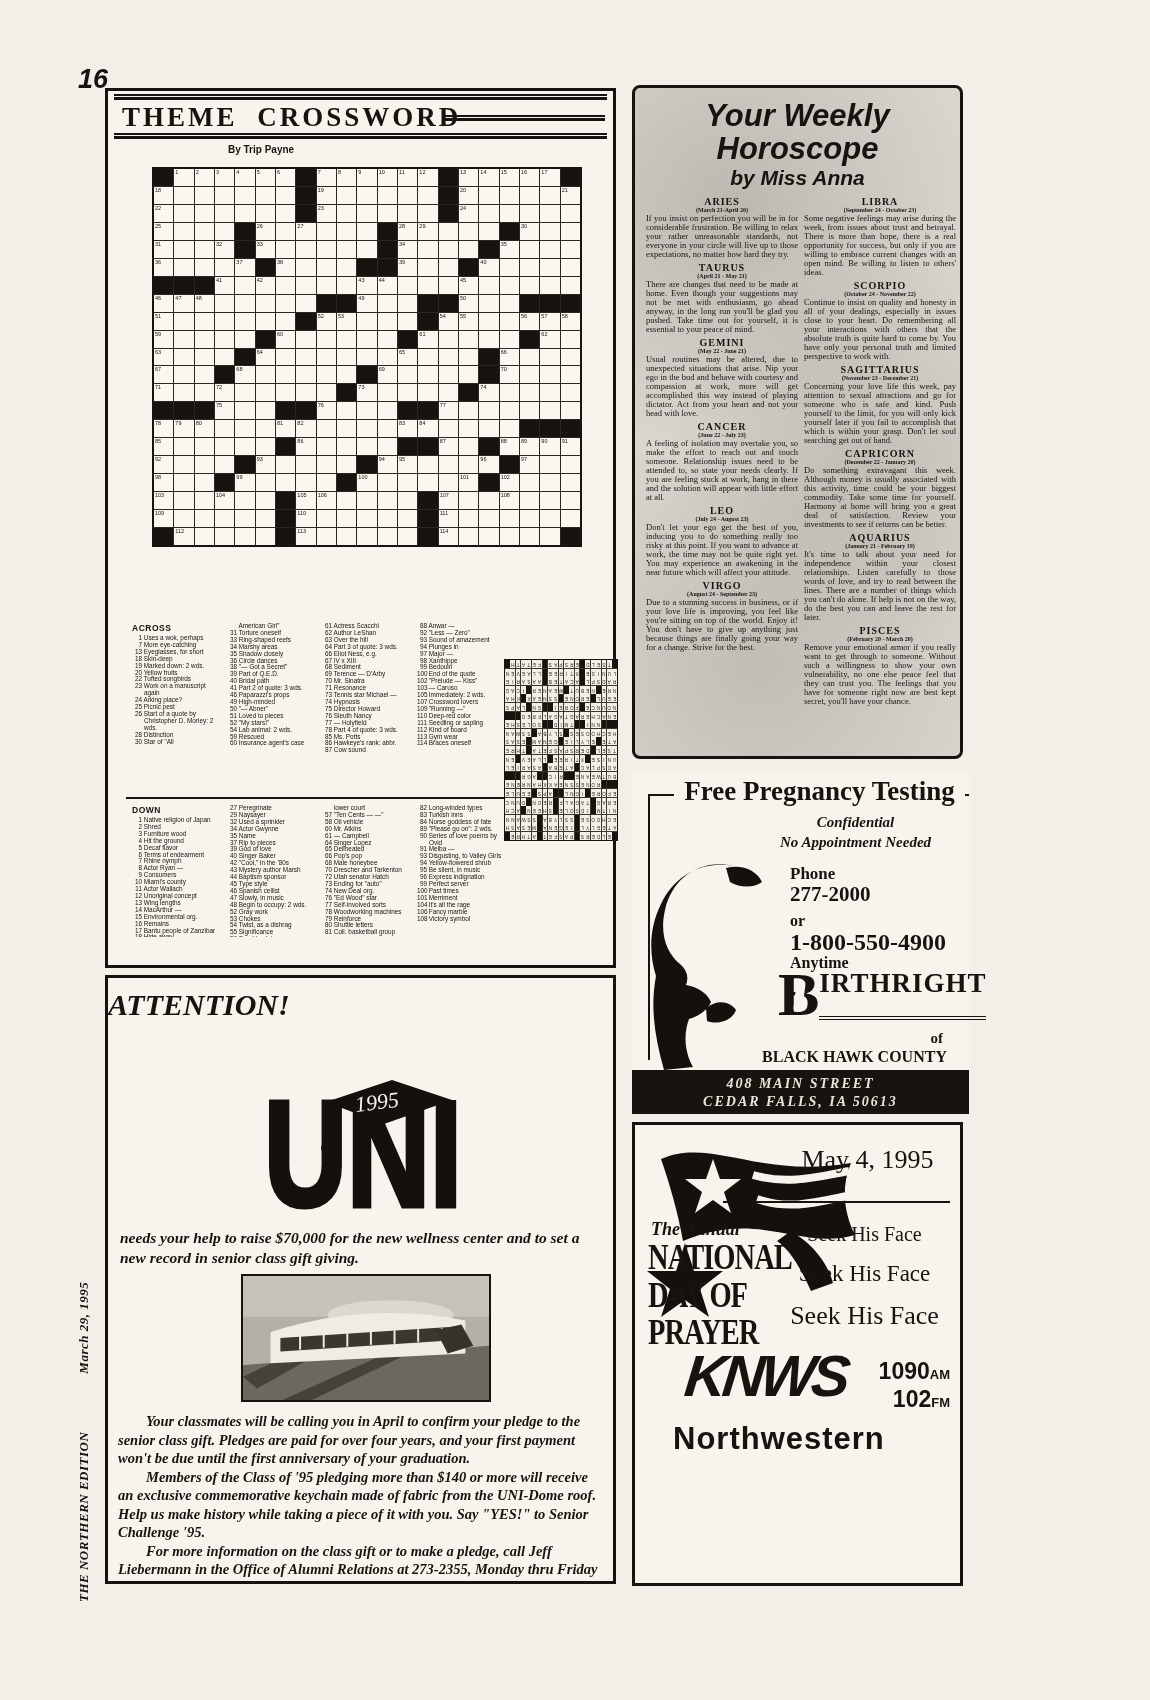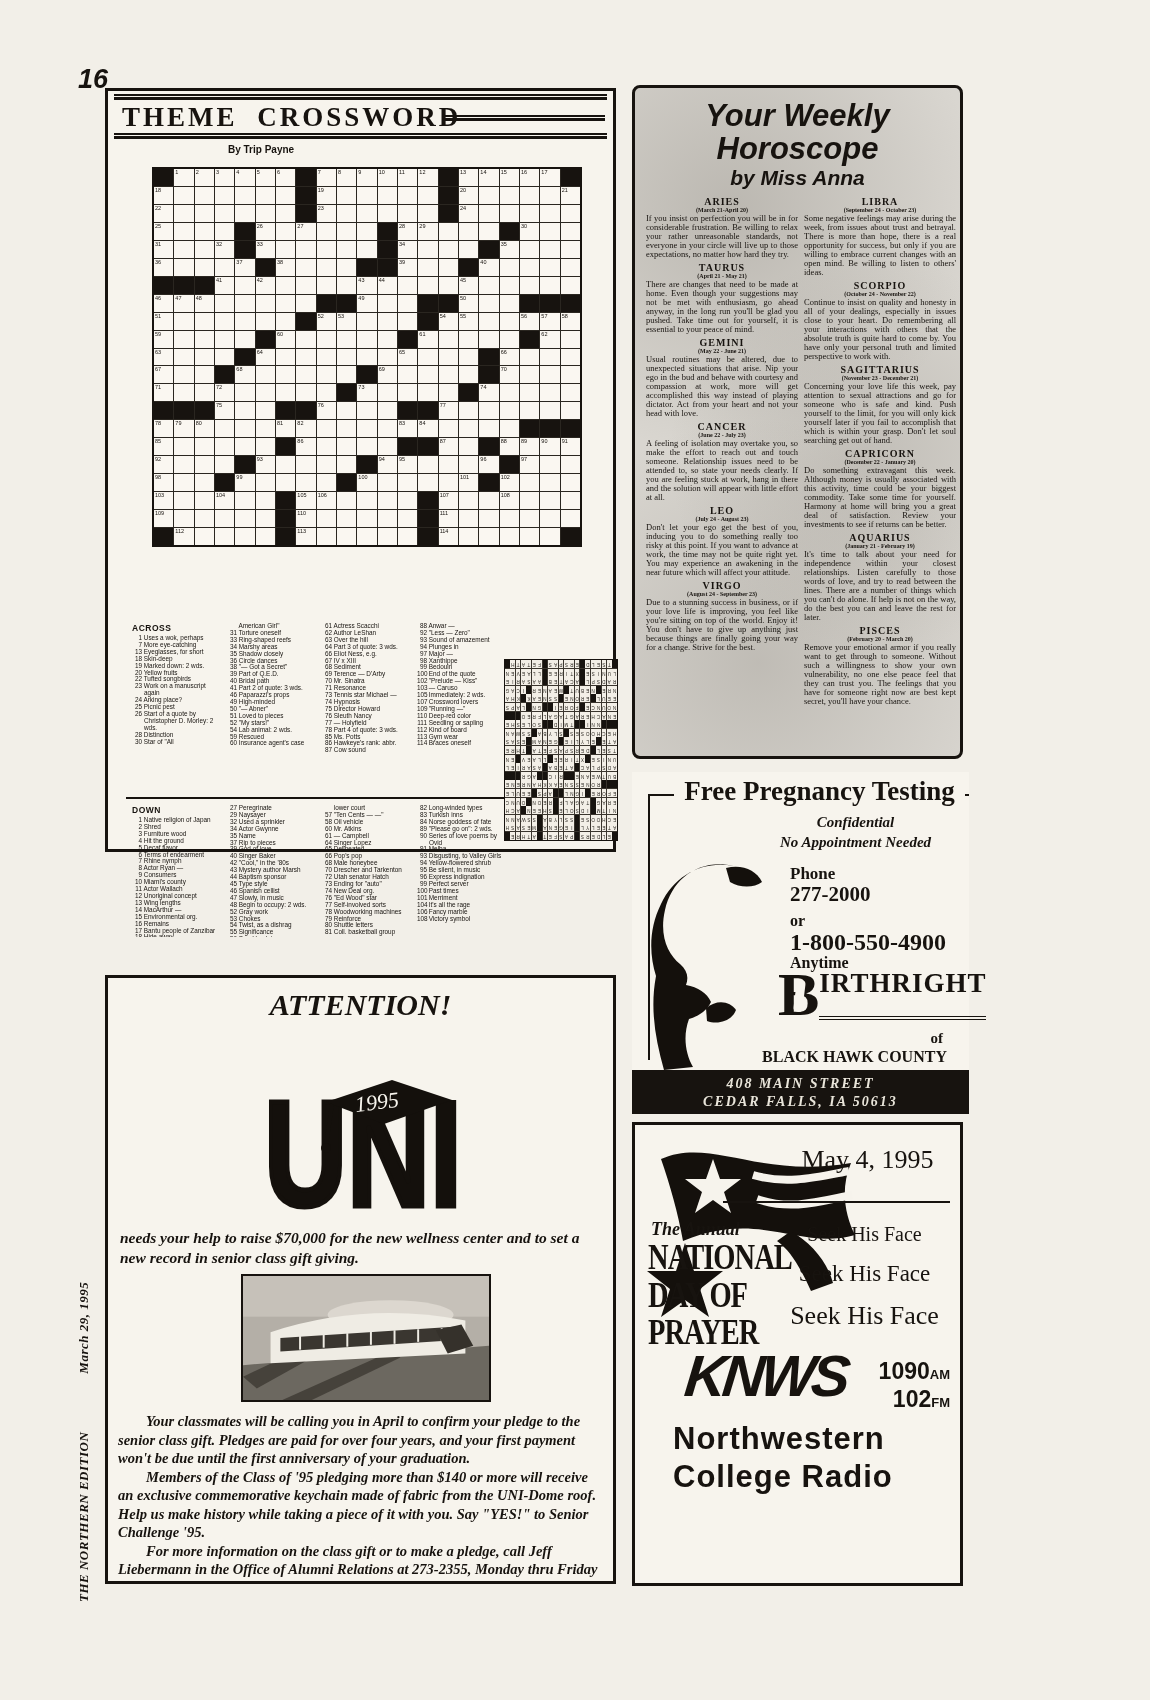--- a/index.html
+++ b/index.html
@@ -9,21 +9,21 @@
   .abs{position:absolute;}
   .box{position:absolute;background:#f7f4ed;border:3px solid #17130f;}
 
   
   .pageno{left:78px;top:64px;font:italic 900 27px "Liberation Sans",sans-serif;}
   .vert{left:76px;top:1602px;width:345px;transform:rotate(-90deg);transform-origin:0 0;
         font:italic bold 13px "Liberation Serif",serif;letter-spacing:.5px;white-space:nowrap;}
   .vspace{display:inline-block;width:58px;}
 
   
-  .cw{left:105px;top:88px;width:511px;height:764px;}
+  .cw{left:105px;top:88px;width:511px;height:880px;}
   .mrule{position:absolute;height:6px;border-top:2px solid #17130f;border-bottom:2px solid #17130f;}
   .mrule:after{content:"";position:absolute;left:0;right:0;top:1px;border-top:1px solid #17130f;}
   .cw-title{position:absolute;left:14px;top:11px;font:bold 27px "Liberation Serif",serif;
             letter-spacing:3px;word-spacing:10px;}
   .cw-byline{position:absolute;left:112px;top:53px;font:bold 10px "Liberation Sans",sans-serif;margin-left:8px;}
   .grid{position:absolute;left:44px;top:76px;width:430px;height:380px;display:grid;
         grid-template-columns:repeat(21,1fr);grid-template-rows:repeat(21,1fr);
         background:#2a2620;gap:1px;border:2px solid #17130f;}
   .cell{background:#faf7f1;position:relative;}
   .cell.blk{background:#17130f;}
@@ -97,21 +97,21 @@
   .klogo{position:absolute;left:50px;top:222px;font:italic 900 58px/58px "Liberation Sans",sans-serif;
          letter-spacing:-4px;transform:skewX(-6deg);}
   .freqs{position:absolute;right:10px;top:234px;text-align:right;
          font:900 23px/24px "Liberation Sans",sans-serif;}
   .funit{font-size:13px;}
   .nw{position:absolute;left:38px;top:296px;font:bold 31px "Liberation Sans",sans-serif;letter-spacing:1px;}
   .cr{position:absolute;left:38px;top:334px;font:bold 31px "Liberation Sans",sans-serif;letter-spacing:1px;}
 
   
   .uni{left:105px;top:975px;width:511px;height:609px;}
-  .attn{position:absolute;left:0;right:0;top:10px;text-align:center;
+  .attn{position:absolute;left:0;right:0;top:10px;text-align:left;
         font:italic 900 30px "Liberation Serif",serif;}
   .grads{position:absolute;left:0;right:0;top:46px;text-align:center;
          font:italic 900 27px "Liberation Serif",serif;}
   .unilogo{position:absolute;left:160px;top:90px;}
   .uintro{position:absolute;left:12px;right:12px;top:250px;
           font:italic bold 15.5px/20px "Liberation Serif",serif;}
   .uphoto{position:absolute;left:133px;top:296px;width:250px;height:128px;border:2px solid #17130f;}
   .ubody{position:absolute;left:10px;right:10px;top:434px;
          font:italic bold 14.5px/18.5px "Liberation Serif",serif;}
   .ubody p{margin:0;text-indent:28px;}
@@ -1542,21 +1542,20 @@
     </div>
     <div class="seek s1" data-interactable="false">Seek His Face</div>
     <div class="seek s2" data-interactable="false">Seek His Face</div>
     <div class="seek s3" data-interactable="false">Seek His Face</div>
     <div class="klogo" data-interactable="false">KNWS</div>
     <div class="freqs" data-interactable="false">
       <div data-interactable="false"><span>1090</span><span class="funit">AM</span></div>
       <div data-interactable="false"><span>102</span><span class="funit">FM</span></div>
     </div>
     <div class="nw" data-interactable="false">Northwestern</div>
-    <div class="cr" data-interactable="false">College Radio</div>
   </section>
 
   <section class="box uni" data-interactable="false">
     <div class="attn" data-interactable="false">ATTENTION!</div>
 
     <svg class="unilogo" width="195" height="152" viewBox="0 0 195 152" data-interactable="false">
       <text x="-4" y="138" font-family="Liberation Sans, sans-serif" font-weight="bold" font-size="150" textLength="198" lengthAdjust="spacingAndGlyphs" fill="#14100c" stroke="#14100c" stroke-width="5">UNI</text>
       <polygon points="58,34 124,12 184,32 116,56" fill="#14100c"></polygon>
       <line x1="64" y1="36" x2="58" y2="78" stroke="#14100c" stroke-width="4"></line>
       <circle cx="58" cy="80" r="5" fill="#14100c"></circle>

